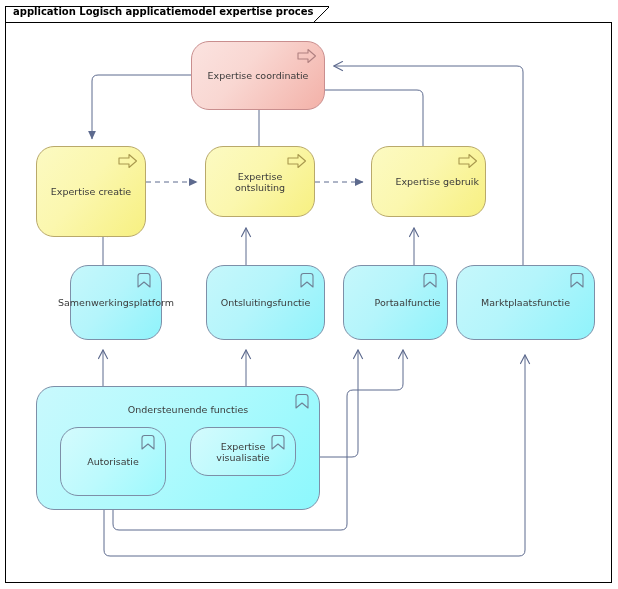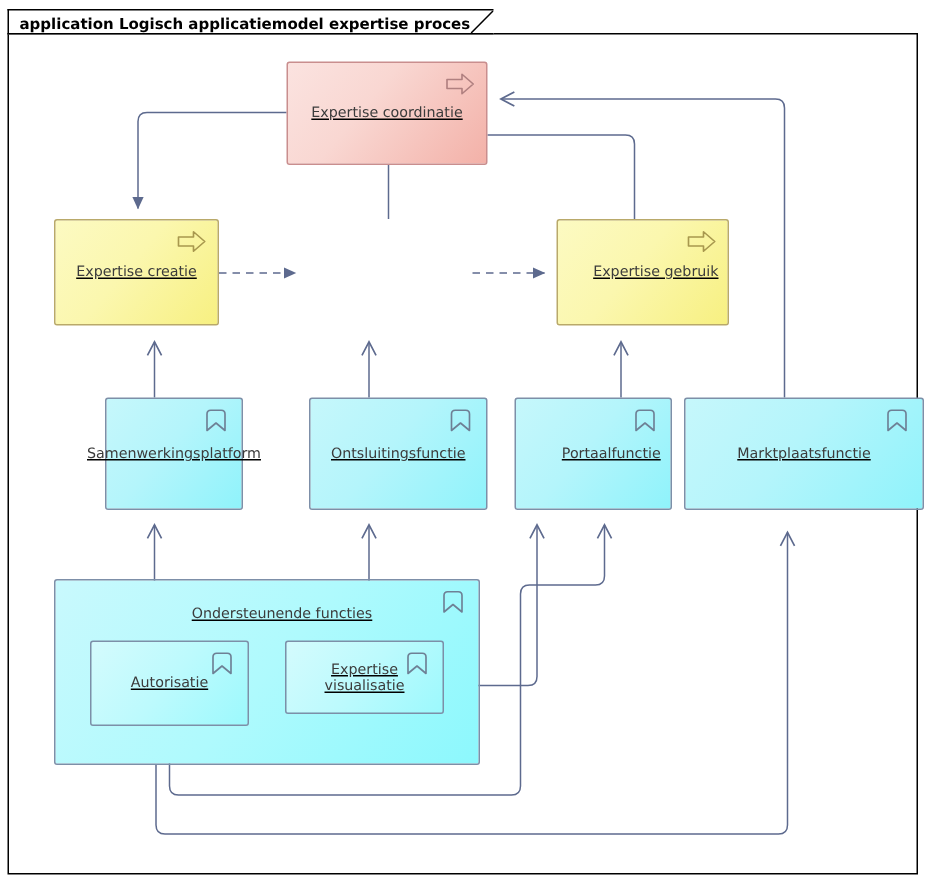--- a/index.html
+++ b/index.html
@@ -31,21 +31,21 @@
     left: 5px;
     top: 6px;
     height: 17px;
     box-sizing: border-box;
     border-left: 1px solid #000;
     border-top: 1px solid #000;
     border-bottom: 1px solid #000;
     background: #ffffff;
     padding: 0 16px 0 7px;
     display: flex;
-    align-items: flex-end;
+    align-items: flex-start;
     z-index: 5;
   }
   #tab-label {
     font-size: 10px;
     font-weight: bold;
     color: #000;
     white-space: nowrap;
     line-height: 10px;
   }
   #tab-slant {
@@ -62,26 +62,25 @@
     left: 0; top: 0;
     width: 618px;
     height: 589px;
     z-index: 1;
   }
 
   
   .node {
     position: absolute;
     box-sizing: border-box;
-    border-radius: 2px;
+    border-radius: 18px;
     z-index: 2;
     display: flex;
     align-items: center;
     justify-content: center;
-    text-decoration: underline;
   }
   .node .label {
     font-size: 9.5px;
     color: #3b3b3b;
     text-align: center;
     line-height: 11px;
     padding: 0 6px;
     pointer-events: none;
   }
   .node .badge {
@@ -180,27 +179,33 @@
     </g>
   </svg>
 
   <div class="node n-process-pink" style="left:191px;top:41px;width:134px;height:69px;">
     <svg class="badge" viewBox="0 0 20 16">
       <path d="M1,5 L11,5 L11,1.5 L18.5,8 L11,14.5 L11,11 L1,11 Z" fill="none" stroke="#b08080" stroke-width="1.1" stroke-linejoin="round"></path>
     </svg>
     <span class="label">Expertise coordinatie</span>
   </div>
 
-  <div class="node n-process-yellow" style="left:36px;top:146px;width:110px;height:71px;">
+  <div class="node n-process-yellow" style="left:36px;top:146px;width:110px;height:91px;">
     <svg class="badge" viewBox="0 0 20 16">
       <path d="M1,5 L11,5 L11,1.5 L18.5,8 L11,14.5 L11,11 L1,11 Z" fill="none" stroke="#a8984e" stroke-width="1.1" stroke-linejoin="round"></path>
     </svg>
     <span class="label">Expertise creatie</span>
   </div>
 
+  <div class="node n-process-yellow" style="left:205px;top:146px;width:110px;height:71px;">
+    <svg class="badge" viewBox="0 0 20 16">
+      <path d="M1,5 L11,5 L11,1.5 L18.5,8 L11,14.5 L11,11 L1,11 Z" fill="none" stroke="#a8984e" stroke-width="1.1" stroke-linejoin="round"></path>
+    </svg>
+    <span class="label">Expertise ontsluiting</span>
+  </div>
 
   <div class="node n-process-yellow" style="left:371px;top:146px;width:115px;height:71px;justify-content:flex-end;">
     <svg class="badge" viewBox="0 0 20 16">
       <path d="M1,5 L11,5 L11,1.5 L18.5,8 L11,14.5 L11,11 L1,11 Z" fill="none" stroke="#a8984e" stroke-width="1.1" stroke-linejoin="round"></path>
     </svg>
     <span class="label">Expertise gebruik</span>
   </div>
 
   <div class="node n-appfunc" style="left:70px;top:265px;width:92px;height:75px;">
     <svg class="badge" viewBox="0 0 20 16">
@@ -216,35 +221,35 @@
     <span class="label">Ontsluitingsfunctie</span>
   </div>
 
   <div class="node n-appfunc" style="left:343px;top:265px;width:105px;height:75px;padding-left:24px;">
     <svg class="badge" viewBox="0 0 20 16">
       <path d="M4,15 L4,4 Q4,1.5 6.5,1.5 L13.5,1.5 Q16,1.5 16,4 L16,15 L10,10 Z" fill="none" stroke="#6e8095" stroke-width="1.1" stroke-linejoin="round"></path>
     </svg>
     <span class="label">Portaalfunctie</span>
   </div>
 
-  <div class="node n-appfunc" style="left:456px;top:265px;width:160px;height:75px;">
+  <div class="node n-appfunc" style="left:456px;top:265px;width:139px;height:75px;">
     <svg class="badge" viewBox="0 0 20 16">
       <path d="M4,15 L4,4 Q4,1.5 6.5,1.5 L13.5,1.5 Q16,1.5 16,4 L16,15 L10,10 Z" fill="none" stroke="#6e8095" stroke-width="1.1" stroke-linejoin="round"></path>
     </svg>
     <span class="label">Marktplaatsfunctie</span>
   </div>
 
   <div class="node n-group" style="left:36px;top:386px;width:284px;height:124px;padding-left:20px;">
     <svg class="badge" viewBox="0 0 20 16">
       <path d="M4,15 L4,4 Q4,1.5 6.5,1.5 L13.5,1.5 Q16,1.5 16,4 L16,15 L10,10 Z" fill="none" stroke="#6e8095" stroke-width="1.1" stroke-linejoin="round"></path>
     </svg>
     <span class="label">Ondersteunende functies</span>
   </div>
 
-  <div class="node n-group-child" style="left:60px;top:427px;width:106px;height:57px;">
+  <div class="node n-group-child" style="left:60px;top:427px;width:106px;height:69px;">
     <svg class="badge" viewBox="0 0 20 16">
       <path d="M4,15 L4,4 Q4,1.5 6.5,1.5 L13.5,1.5 Q16,1.5 16,4 L16,15 L10,10 Z" fill="none" stroke="#6e8095" stroke-width="1.1" stroke-linejoin="round"></path>
     </svg>
     <span class="label">Autorisatie</span>
   </div>
 
   <div class="node n-group-child" style="left:190px;top:427px;width:106px;height:49px;">
     <svg class="badge" viewBox="0 0 20 16">
       <path d="M4,15 L4,4 Q4,1.5 6.5,1.5 L13.5,1.5 Q16,1.5 16,4 L16,15 L10,10 Z" fill="none" stroke="#6e8095" stroke-width="1.1" stroke-linejoin="round"></path>
     </svg>

